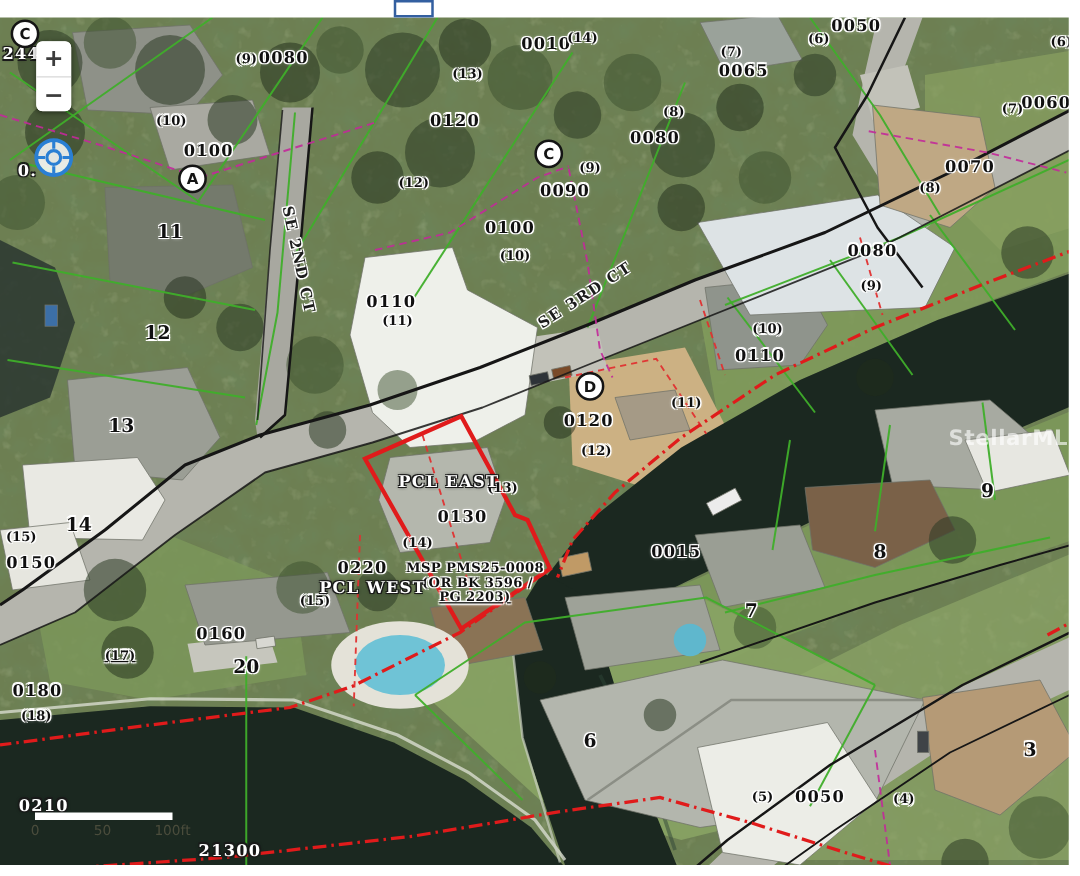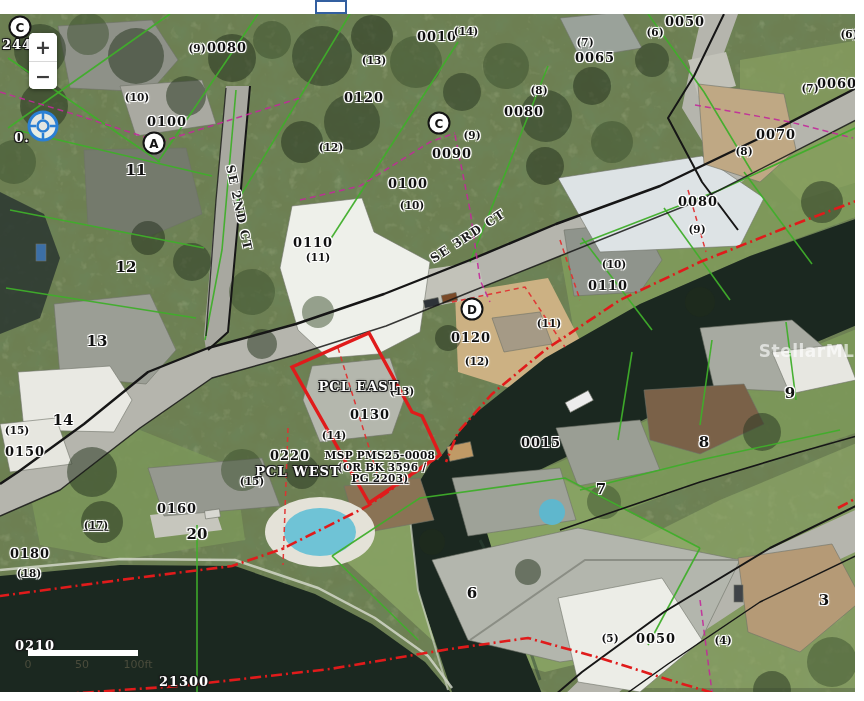--- a/index.html
+++ b/index.html
@@ -295,21 +295,21 @@
       <div class="lbl sublot halo" style="left: 477px; top: 361px;">(12)</div>
       <div class="lbl sublot halo" style="left: 697px; top: 229px;">(9)</div>
       <div class="lbl sublot halo" style="left: 402px; top: 391px;">(13)</div>
       <div class="lbl sublot halo" style="left: 334px; top: 435px;">(14)</div>
       <div class="lbl sublot halo" style="left: 252px; top: 481px;">(15)</div>
       <div class="lbl sublot halo" style="left: 17px; top: 430px;">(15)</div>
       <div class="lbl sublot halo" style="left: 96px; top: 525px; text-decoration: underline;">(17)</div>
       <div class="lbl sublot halo" style="left: 29px; top: 573px;">(18)</div>
       <div class="lbl sublot halo" style="left: 610px; top: 638px;">(5)</div>
       <div class="lbl sublot halo" style="left: 723px; top: 640px;">(4)</div>
-      <div class="lbl lot halo" style="left: 136px; top: 170px;">11</div>
+      <div class="lbl lot halo" style="left: 136px; top: 186px;">11</div>
       <div class="lbl lot halo" style="left: 126px; top: 267px;">12</div>
       <div class="lbl lot halo" style="left: 97px; top: 341px;">13</div>
       <div class="lbl lot halo" style="left: 63px; top: 420px;">14</div>
       <div class="lbl lot halo" style="left: 197px; top: 534px;">20</div>
       <div class="lbl lot halo" style="left: 472px; top: 593px;">6</div>
       <div class="lbl lot halo" style="left: 601px; top: 489px;">7</div>
       <div class="lbl lot halo" style="left: 704px; top: 442px;">8</div>
       <div class="lbl lot halo" style="left: 790px; top: 393px;">9</div>
       <div class="lbl lot halo" style="left: 824px; top: 600px;">3</div>
       <div class="lbl note halo" style="left: 380px; top: 455px;">MSP PMS25-0008</div>

